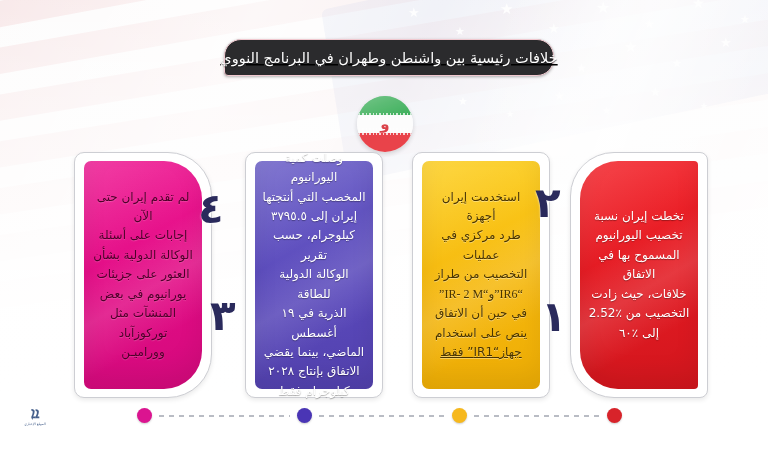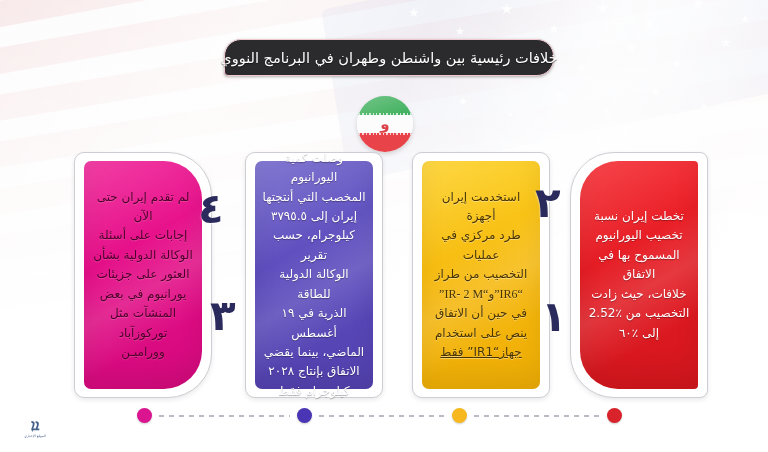--- a/index.html
+++ b/index.html
@@ -27,21 +27,21 @@
   .sheen{position:absolute;width:300px;height:640px;top:-120px;left:440px;
     background:linear-gradient(90deg,rgba(255,255,255,0),rgba(255,255,255,.55),rgba(255,255,255,0));
     transform:rotate(20deg);}
 
   
   #title-bar{
     position:absolute;left:224px;top:39px;width:328px;height:35px;
     background:#2b2b2d;border-radius:17px 17px 17px 4px;
     border:1.6px solid #f0c8cf;
     box-shadow:0 1px 3px rgba(0,0,0,.30);
-    display:flex;align-items:center;justify-content:center;
+    display:flex;align-items:center;justify-content:center;text-decoration:underline;
   }
   #title-bar span{
     color:#ffffff;font-size:14.5px;letter-spacing:.2px;
     text-shadow:0 1px 1px rgba(0,0,0,.5);white-space:nowrap;
   }
 
   
   #flag-badge{
     position:absolute;left:357px;top:96px;width:56px;height:56px;border-radius:50%;
     overflow:hidden;box-shadow:0 2px 5px rgba(0,0,0,.17);opacity:.92;
@@ -116,21 +116,21 @@
   #numeral-4{left:198px;top:188px;}
 
   
   #dots{position:absolute;left:0;top:408px;width:768px;height:18px;}
   .dot{position:absolute;width:15px;height:15px;border-radius:50%;top:0;
        box-shadow:0 1px 2px rgba(0,0,0,.20);}
   .dash{position:absolute;top:7px;height:2px;
        background:repeating-linear-gradient(90deg,#b9bcc4 0 5px,transparent 5px 10px);}
 
   
-  #logo{position:absolute;left:6px;top:414px;width:58px;height:28px;opacity:.88;
+  #logo{position:absolute;left:6px;top:402px;width:58px;height:28px;opacity:.88;
         display:flex;flex-direction:column;align-items:center;justify-content:center;}
   #logo .mark{color:#2c4a7c;font-size:15px;line-height:1;letter-spacing:-1px;font-weight:bold;
               font-family:"Liberation Serif","DejaVu Serif",serif;}
   #logo .wordmark{color:#2c4a7c;font-size:3.4px;line-height:1.35;margin-top:1px;white-space:nowrap;}
 </style>
 </head>
 <body>
 
 <div id="bg">
   <div id="stripes">

